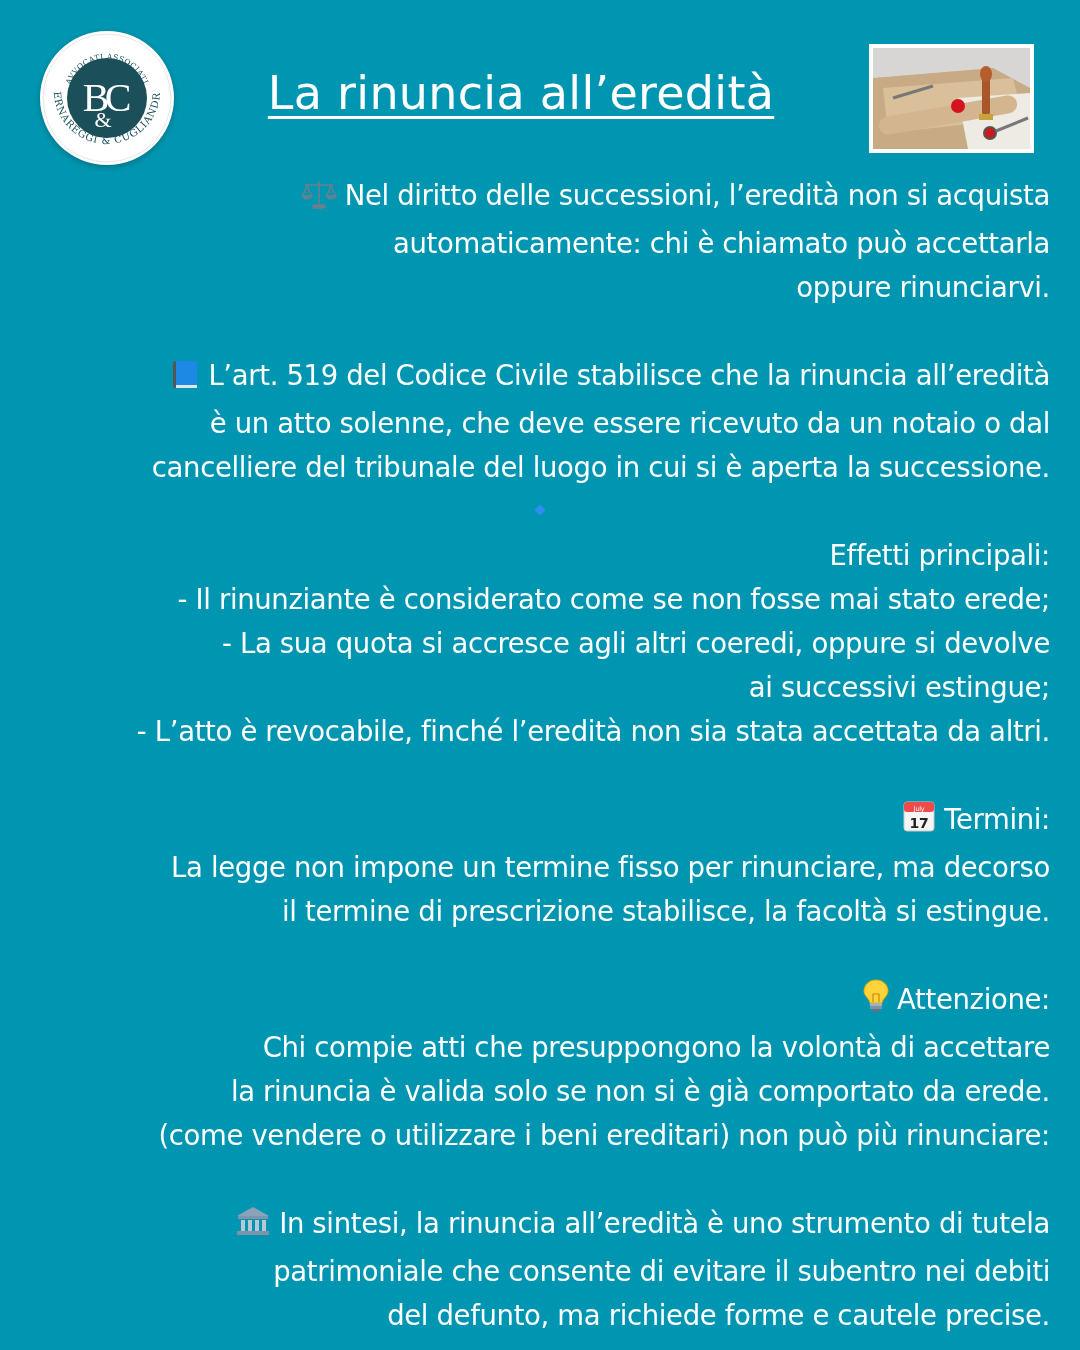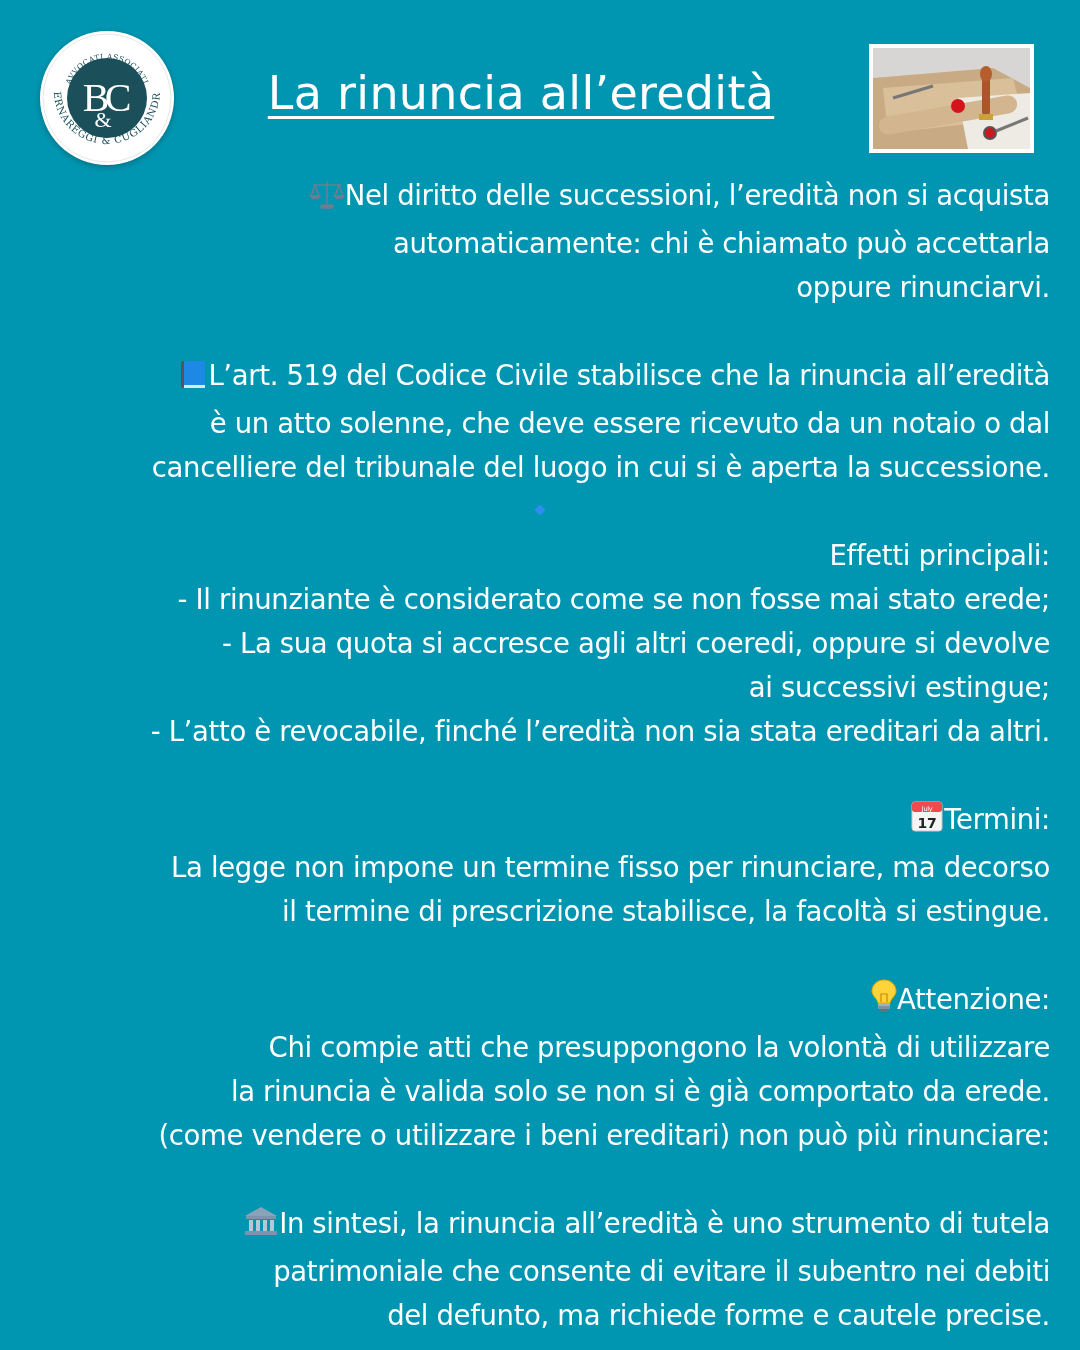--- a/index.html
+++ b/index.html
@@ -34,21 +34,21 @@
     background: linear-gradient(180deg, #dcdcdc 0%, #cfcac3 30%, #b9a58a 60%, #c8b49a 100%);
   }
   .content {
     position: absolute; left: 30px; right: 30px; top: 173px;
     text-align: right;
     font-size: 27.5px; line-height: 44px;
     letter-spacing: -0.35px;
   }
   .line { display: block; white-space: nowrap; }
   .blank { display: block; height: 44px; }
-  .emoji { display: inline-block; vertical-align: -4px; }
+  .emoji { display: inline-block; vertical-align: -4px; margin-right: 8px; }
   .diamond-row { display: block; height: 44px; position: relative; }
   .diamond {
     position: absolute; left: 50%; top: 17px; width: 8px; height: 8px;
     margin-left: -4px; background: #2f8df0; transform: rotate(45deg);
     border-radius: 1px;
   }
 </style>
 </head>
 <body>
 
@@ -134,21 +134,21 @@
   </div>
 
   <div>
     <span class="diamond-row">
       <span class="diamond"></span>
     </span>
     <span class="line">Effetti principali:</span>
     <span class="line">- Il rinunziante è considerato come se non fosse mai stato erede;</span>
     <span class="line">- La sua quota si accresce agli altri coeredi, oppure si devolve</span>
     <span class="line">ai successivi estingue;</span>
-    <span class="line">- L’atto è revocabile, finché l’eredità non sia stata ereditari da altri.</span>
+    <span class="line">- L’atto è revocabile, finché l’eredità non sia stata accettata da altri.</span>
   </div>
 
   <span class="blank"></span>
 
   <div>
     <span class="line">
       <span class="emoji">
         <svg width="34" height="34" viewBox="0 0 34 34">
             <rect x="2" y="3" width="30" height="29" rx="3" fill="#f5f5f5" stroke="#c9c9c9"></rect>
             <rect x="2" y="3" width="30" height="10" rx="3" fill="#ef4b4b"></rect>
@@ -168,21 +168,21 @@
       <span class="emoji">
         <svg width="26" height="34" viewBox="0 0 26 34">
             <path d="M13 1 C5 1 1 7 1 12 C1 17 6 19 7 24 L19 24 C20 19 25 17 25 12 C25 7 21 1 13 1 Z" fill="#ffd43b" stroke="#e0a800"></path>
             <path d="M10 23 L10 15 L16 15 L16 23" stroke="#c98a00" fill="none" stroke-width="1.2"></path>
             <rect x="7" y="24" width="12" height="3" fill="#9eb3c2"></rect>
             <rect x="7" y="27" width="12" height="3" fill="#7d93a3"></rect>
             <rect x="9" y="30" width="8" height="3" rx="1" fill="#5f7383"></rect>
           </svg>
       </span><span>Attenzione:</span>
     </span>
-    <span class="line">Chi compie atti che presuppongono la volontà di utilizzare</span>
+    <span class="line">Chi compie atti che presuppongono la volontà di accettare</span>
     <span class="line">la rinuncia è valida solo se non si è già comportato da erede.</span>
     <span class="line">(come vendere o utilizzare i beni ereditari) non può più rinunciare:</span>
   </div>
 
   <span class="blank"></span>
 
   <div>
     <span class="line">
       <span class="emoji">
         <svg width="36" height="32" viewBox="0 0 36 32">

